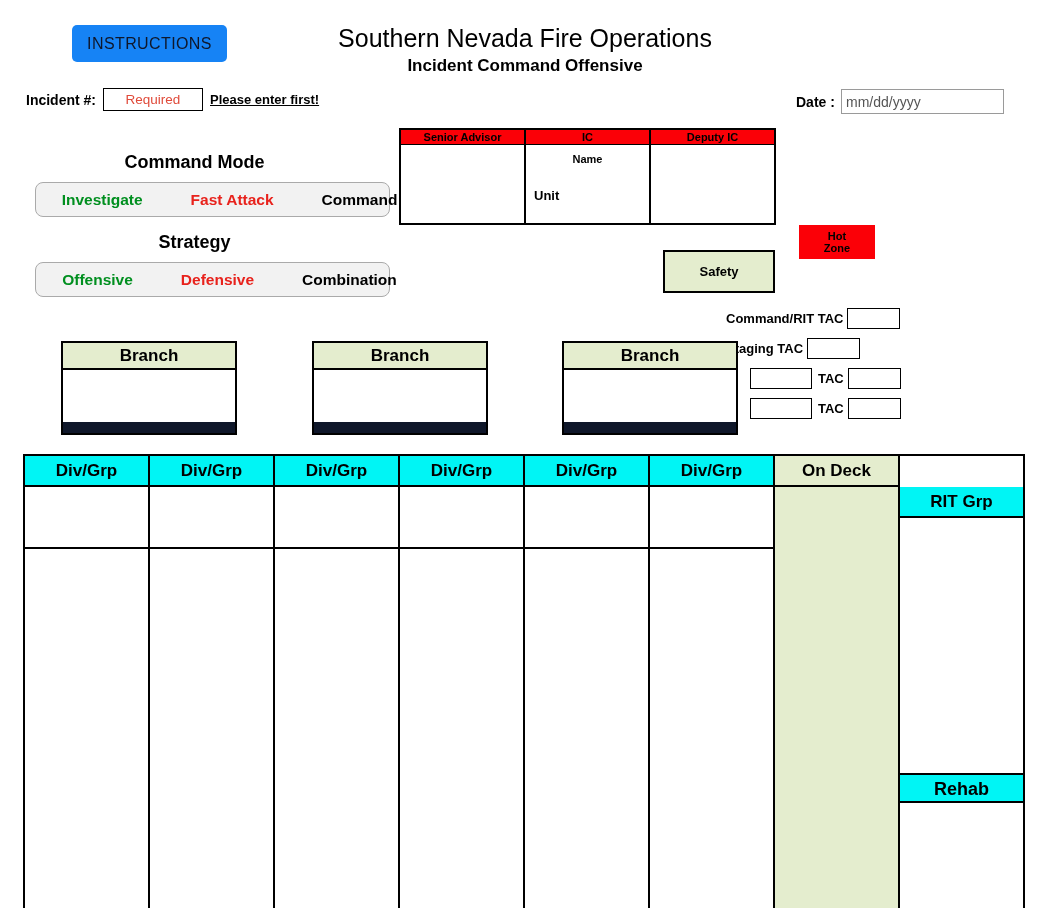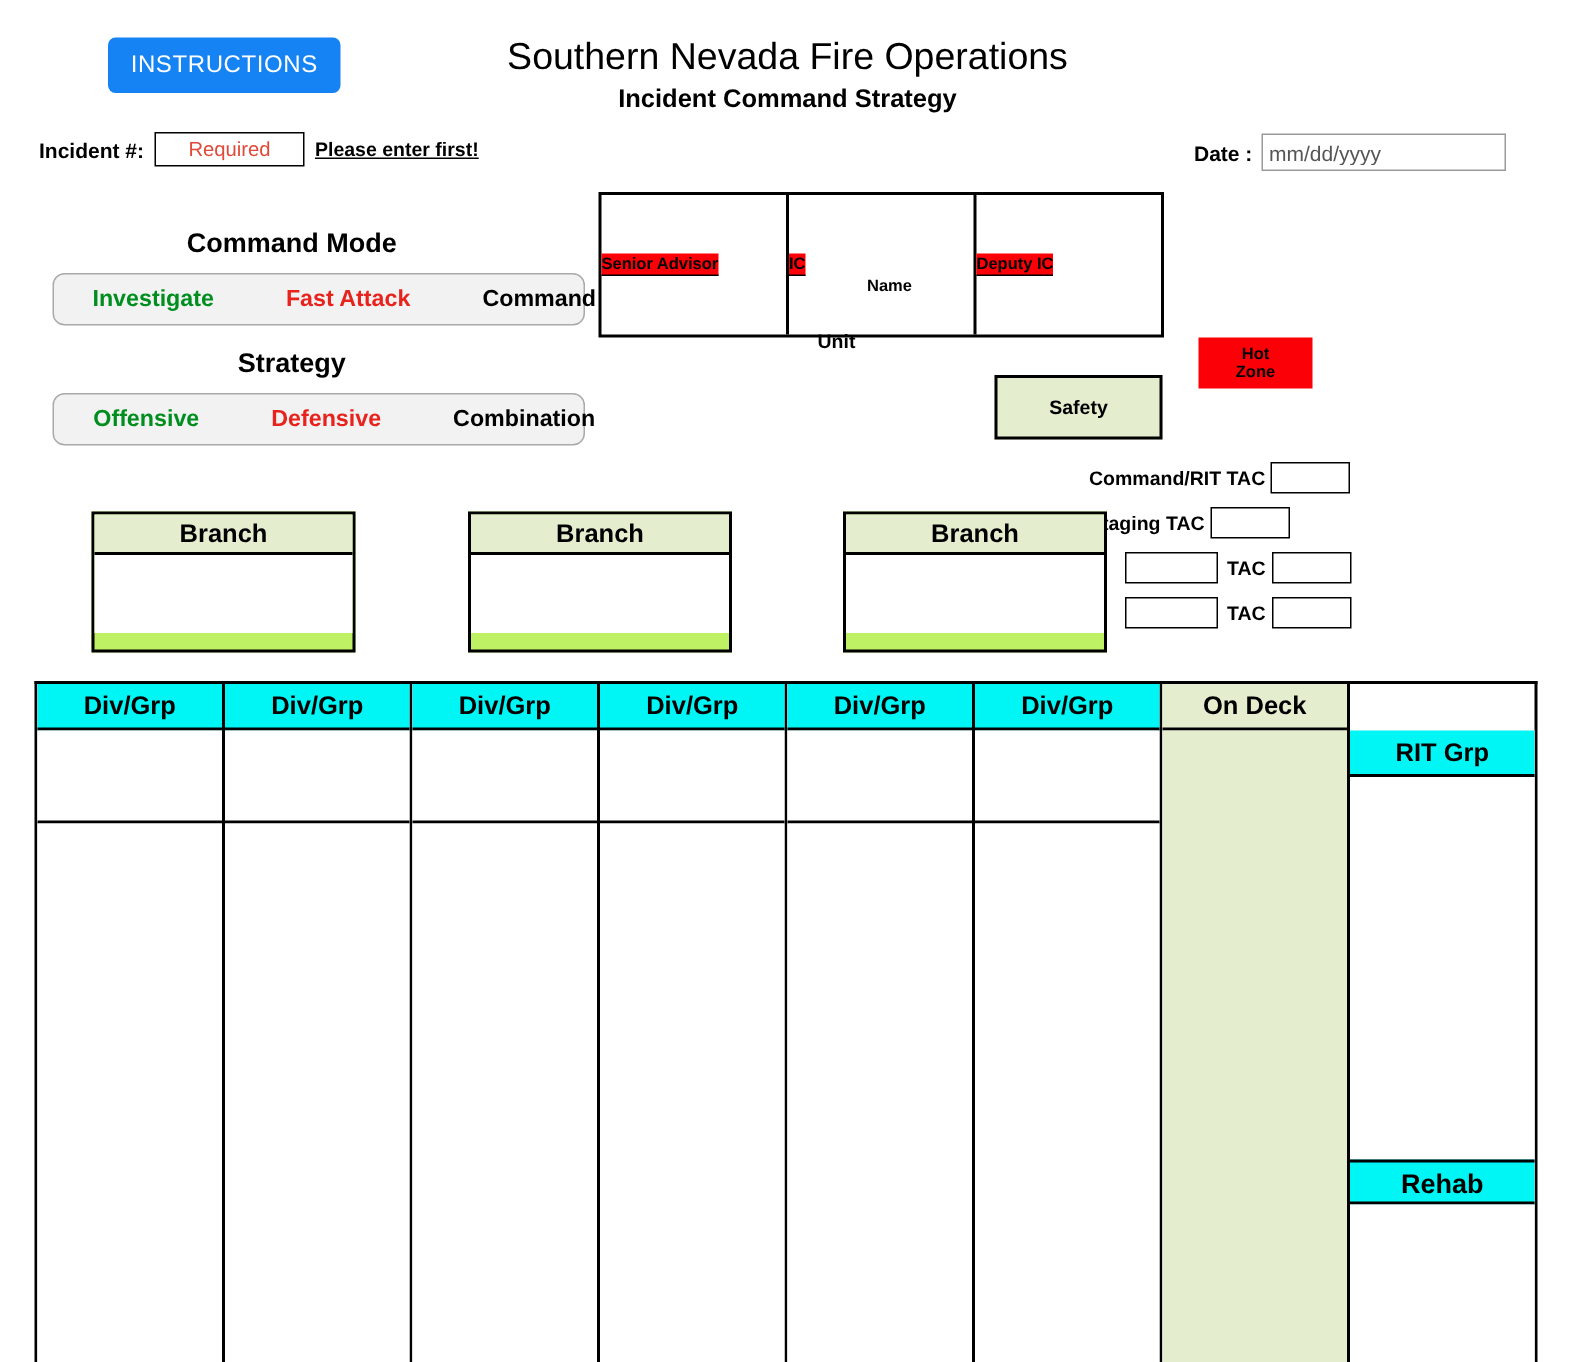--- a/index.html
+++ b/index.html
@@ -20,21 +20,21 @@
   }
 
   
   #instructions-btn {
     position: absolute;
     left: 72px; top: 25px;
     width: 155px; height: 37px;
     background: #1683f5;
     border: none;
     border-radius: 5px;
-    color: #ffffff;
+    color: #0f172a;
     font-size: 16px;
     font-family: "Liberation Sans", sans-serif;
     letter-spacing: .4px;
     cursor: pointer;
     padding: 0;
   }
 
   
   #title-main {
     position: absolute;
@@ -147,23 +147,22 @@
     position: absolute;
     left: 399px; top: 128px;
     width: 377px; height: 97px;
     border: 2px solid #000000;
     display: flex;
     background: #ffffff;
   }
   .ic-col {
     flex: 1;
     display: flex;
-    flex-direction: row;
+    flex-direction: column;
     border-right: 2px solid #000000;
-    align-items: center;
   }
   .ic-col:last-child { border-right: none; }
   .ic-head {
     background: #fb0007;
     color: #000000;
     font-size: 11px;
     font-weight: bold;
     text-align: center;
     height: 15px;
     line-height: 15px;
@@ -242,21 +241,21 @@
   #tac-row-1 { left: 726px; top: 308px; }
   #tac-row-2 { left: 726px; top: 338px; }
   #tac-row-3 { left: 750px; top: 368px; }
   #tac-row-4 { left: 750px; top: 398px; }
 
   
   .branch-box {
     position: absolute;
     width: 176px; height: 94px;
     border: 2px solid #000000;
-    background: #bef264;
+    background: #0f172a;
     top: 341px;
   }
   .branch-head {
     background: #e4edce;
     border-bottom: 2px solid #000000;
     height: 27px;
     line-height: 26px;
     text-align: center;
     font-size: 17px;
     font-weight: bold;
@@ -325,21 +324,21 @@
   .rehab-body { flex: 1; background: #ffffff; }
 </style>
 </head>
 <body>
 
 <div id="page">
 
   <button id="instructions-btn">INSTRUCTIONS</button>
 
   <div id="title-main">Southern Nevada Fire Operations</div>
-  <div id="title-sub">Incident Command Strategy</div>
+  <div id="title-sub">Incident Command Offensive</div>
 
   <div id="incident-label">Incident #:</div>
   <input id="incident-input" type="text" placeholder="Required" style="">
   <div id="incident-note">Please enter first!</div>
 
   <div id="date-label">Date :</div>
   <input id="date-input" type="text" placeholder="mm/dd/yyyy" style="">
 
   <div id="cmd-mode-heading" class="group-heading">Command Mode</div>
   <div id="cmd-mode-bar" class="choice-bar">

